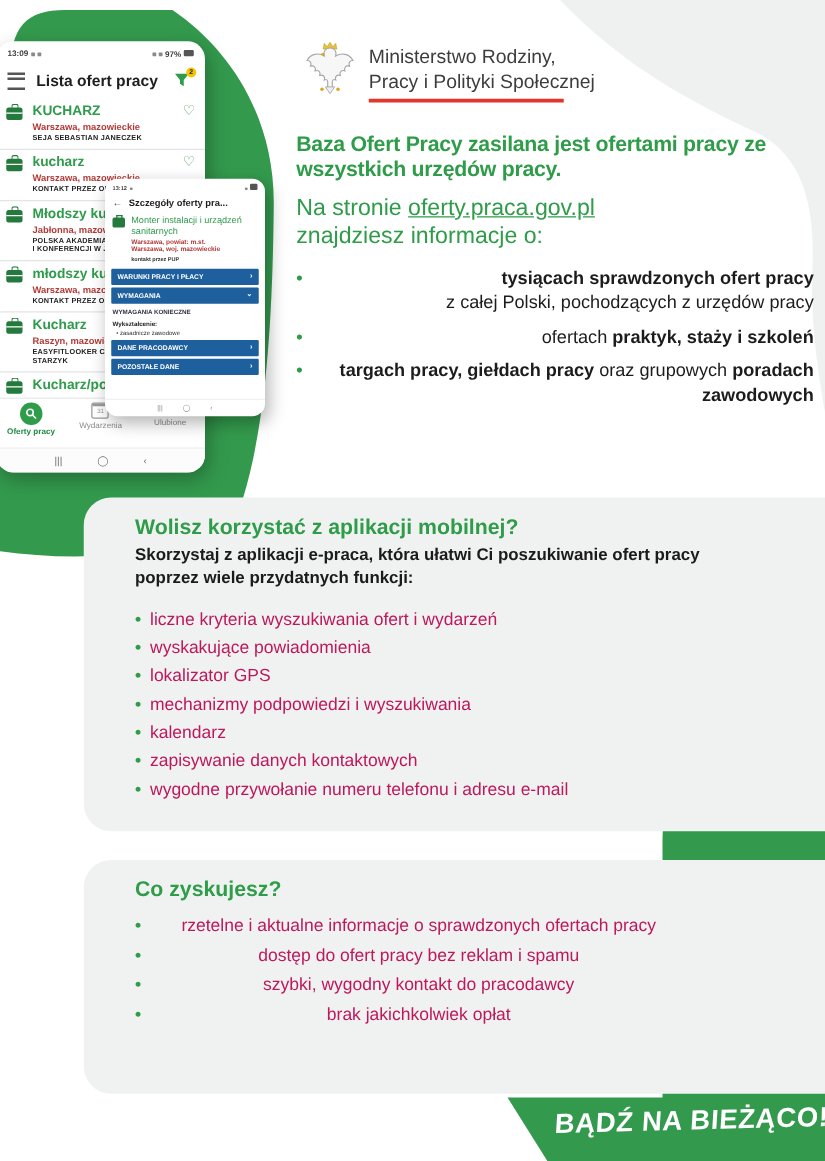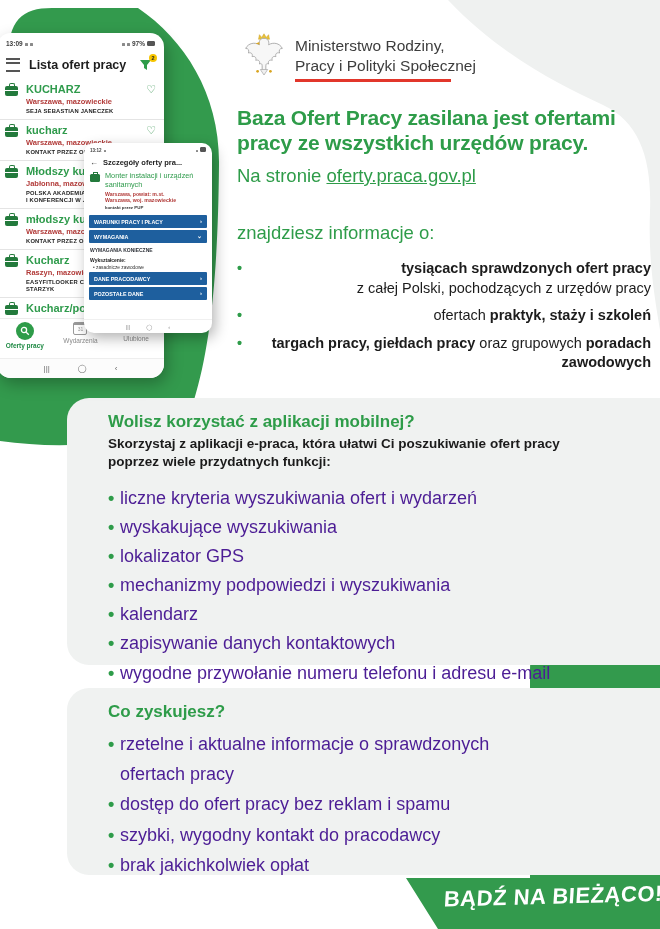--- a/index.html
+++ b/index.html
@@ -7,33 +7,33 @@
         font-family:"Liberation Sans",sans-serif;}
   .decor{position:absolute;z-index:1;}
   
   .card{position:absolute;left:67px;width:630px;background:#f0f2f1;border-radius:22px;
         z-index:2;padding:14px 44px 0 41px;box-sizing:border-box;}
   .card1{top:398px;height:267px;}
   .card2{top:688px;height:187px;}
   .card h2{font-size:17px;color:#2e9c49;margin:0 0 3px;font-weight:bold;}
   .card-intro{font-size:13.5px;font-weight:bold;color:#1b1b1b;line-height:1.32;width:462px;}
   .card-bullets{list-style:none;margin:13px 0 0;padding:0;}
-  .card-bullets li{position:relative;padding-left:12px;font-size:18px;color:#4c1d95;line-height:1.62;}
-  .card2 .card-bullets{margin-top:7px;}
+  .card-bullets li{position:relative;padding-left:12px;font-size:14px;color:#be185d;line-height:1.62;}
+  .card2 .card-bullets{margin-top:7px;text-align:center;}
   .card2 .card-bullets li{width:430px;line-height:1.68;}
   .card-bullets li::before{content:"•";color:#2e9c49;position:absolute;left:0;font-weight:bold;}
   
   .ministry{position:absolute;left:242px;top:28px;display:flex;gap:9px;z-index:3;}
   .m-text{font-size:15.5px;color:#3d3d3d;line-height:1.28;padding-top:8px;}
   .m-underline{position:absolute;left:295px;top:79px;width:156px;height:3px;background:#e2362b;z-index:3;}
   .intro{position:absolute;left:237px;top:106px;width:414px;z-index:3;}
-  .intro h1{font-size:21px;font-weight:bold;color:#2e9c49;line-height:1.18;margin:0;letter-spacing:-0.2px;}
+  .intro h1{font-size:17px;font-weight:bold;color:#2e9c49;line-height:1.18;margin:0;letter-spacing:-0.2px;}
   .intro .sub{margin-top:9px;font-size:18.5px;color:#2e9c49;line-height:1.18;}
   .intro .sub a{color:#2e9c49;text-decoration:underline;}
-  .intro .sub .blk{display:block;margin-top:36px;}
+  .intro .sub .blk{display:block;}
   .intro-bullets{list-style:none;margin:15px 0 0;padding:0;}
   .intro-bullets li{position:relative;padding-left:13px;font-size:14.5px;color:#1c1c1c;line-height:1.35;margin-bottom:8px;text-align:right;}
   .intro-bullets li::before{content:"•";color:#2e9c49;position:absolute;left:0;font-weight:bold;}
   .intro-bullets .blk{display:block;}
   
   .banner{position:absolute;left:444px;top:884px;width:190px;color:#fff;font-size:22px;font-weight:bold;
           letter-spacing:.5px;transform:skewX(-5deg) rotate(-1.5deg);z-index:3;white-space:nowrap;}
   
   .phone1{position:absolute;left:-3px;top:33px;width:167px;height:345px;background:#fff;border-radius:14px;
           box-shadow:3px 6px 16px rgba(0,0,0,.28);z-index:5;display:flex;flex-direction:column;overflow:hidden;}
@@ -143,21 +143,21 @@
         <b>targach pracy, giełdach pracy</b><span> oraz grupowych </span><b>poradach zawodowych</b>
       </li>
     </ul>
   </div>
 
   <div class="card card1">
     <h2>Wolisz korzystać z aplikacji mobilnej?</h2>
     <div class="card-intro">Skorzystaj z aplikacji e-praca, która ułatwi Ci poszukiwanie ofert pracy poprzez wiele przydatnych funkcji:</div>
     <ul class="card-bullets">
       <li>liczne kryteria wyszukiwania ofert i wydarzeń</li>
-      <li>wyskakujące wyszukiwania</li>
+      <li>wyskakujące powiadomienia</li>
       <li>lokalizator GPS</li>
       <li>mechanizmy podpowiedzi i wyszukiwania</li>
       <li>kalendarz</li>
       <li>zapisywanie danych kontaktowych</li>
       <li>wygodne przywołanie numeru telefonu i adresu e-mail</li>
     </ul>
   </div>
 
   <div class="card card2">
     <h2>Co zyskujesz?</h2>

